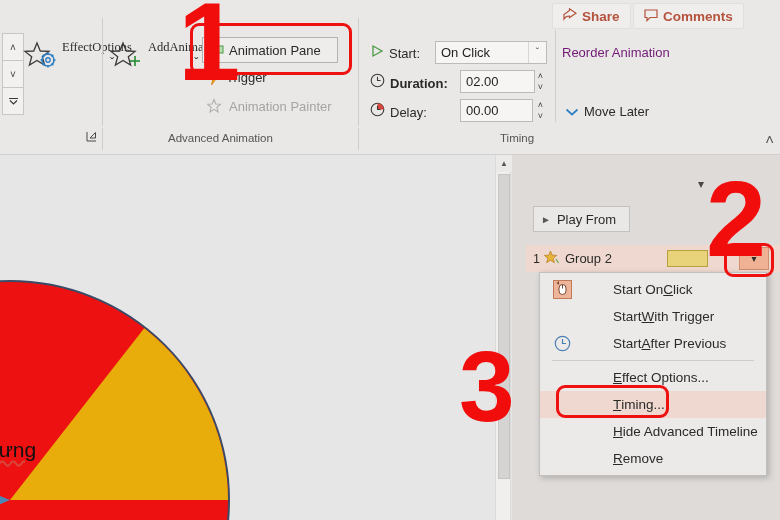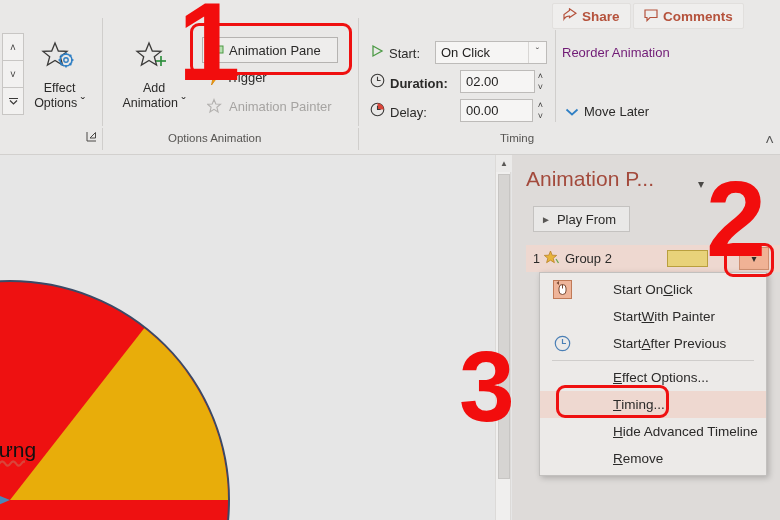--- a/index.html
+++ b/index.html
@@ -43,24 +43,25 @@
   
   .spin-col { position: absolute; left: 2px; top: 33px; width: 22px; }
   .spin-btn {
     width: 22px; height: 28px; border: 1px solid #c8c6c4;
     background: #f2f1f0; display: flex; align-items: center; justify-content: center;
     font-size: 10px; color: #3b3a39; margin-bottom: -1px;
   }
 
   
   .big-btn {
-    position: absolute; display: flex; flex-direction: column;
-    align-items: center; justify-content: flex-start;
+    position: absolute; display: flex; 
+    align-items: flex-start; justify-content: flex-start;
     font-size: 12.5px; color: #2b2a29; text-align: center; line-height: 15px;
     padding-top: 4px;
+    font-family: Liberation Serif, serif;
   }
   .big-btn .ic { margin-bottom: 3px; }
 
   
   .sm-btn {
     position: absolute; display: flex; align-items: center;
     font-size: 13px; color: #2b2a29; white-space: nowrap; padding: 1px 3px;
   }
   .sm-btn.dis { color: #a6a4a2; }
   .sm-btn .ic { margin-right: 5px; display: flex; align-items: center; }
@@ -393,21 +394,21 @@
 
     <div class="ribbon-bottom">
       <div class="dialog-launcher" style="left:86px; top:3px;">
         <svg width="11" height="11" viewBox="0 0 11 11">
           <path d="M1 1 V10 H10" stroke="#4a4846" stroke-width="1" fill="none"></path>
           <path d="M9.5 1.5 V7 H4" stroke="#4a4846" stroke-width="1" fill="none"></path>
           <path d="M4 7 L9.5 1.5" stroke="#4a4846" stroke-width="1"></path>
         </svg>
       </div>
       <div class="grp-sep" style="left:102px; top:0; height:22px;"></div>
-      <div class="grp-label" style="left:168px; top:4px;">Options Animation</div>
+      <div class="grp-label" style="left:168px; top:4px;">Advanced Animation</div>
       <div class="grp-sep" style="left:358px; top:0; height:22px;"></div>
       <div class="grp-label" style="left:500px; top:4px;">Timing</div>
     </div>
     <div class="collapse-caret">˄</div>
   </div>
 
   <div class="slide-area">
     <div class="wheel">
       <div class="slice slice-yellow"></div>
       <div class="slice slice-blue"></div>
@@ -417,21 +418,20 @@
     </div>
 
   </div>
 
   <div class="vscroll">
     <div class="vscroll-up">▲</div>
     <div class="vscroll-thumb"></div>
   </div>
 
   <div class="anim-pane">
-    <div class="pane-title">Animation P...</div>
     <div class="pane-title-caret">▾</div>
 
     <div class="playfrom">
       <span class="tri">►</span>
       <span>Play From</span>
     </div>
 
     <div class="anim-row">
       <span class="num">1</span>
       <span>
@@ -459,21 +459,21 @@
           </svg>
         </span>
         <span>Start On </span>
           <span class="ak">C</span>
           <span>lick</span>
       </div>
 
       <div class="ctx-item">
         <span>Start </span>
           <span class="ak">W</span>
-          <span>ith Painter</span>
+          <span>ith Trigger</span>
       </div>
 
       <div class="ctx-item">
         <span class="micon">
           <svg width="17" height="17" viewBox="0 0 17 17">
             <circle cx="8.5" cy="8.5" r="7.2" fill="none" stroke="#4a7fb5" stroke-width="1.2"></circle>
             <path d="M8.5 4 V8.5 H12" stroke="#4a7fb5" stroke-width="1.2" fill="none"></path>
           </svg>
         </span>
         <span>Start </span>

